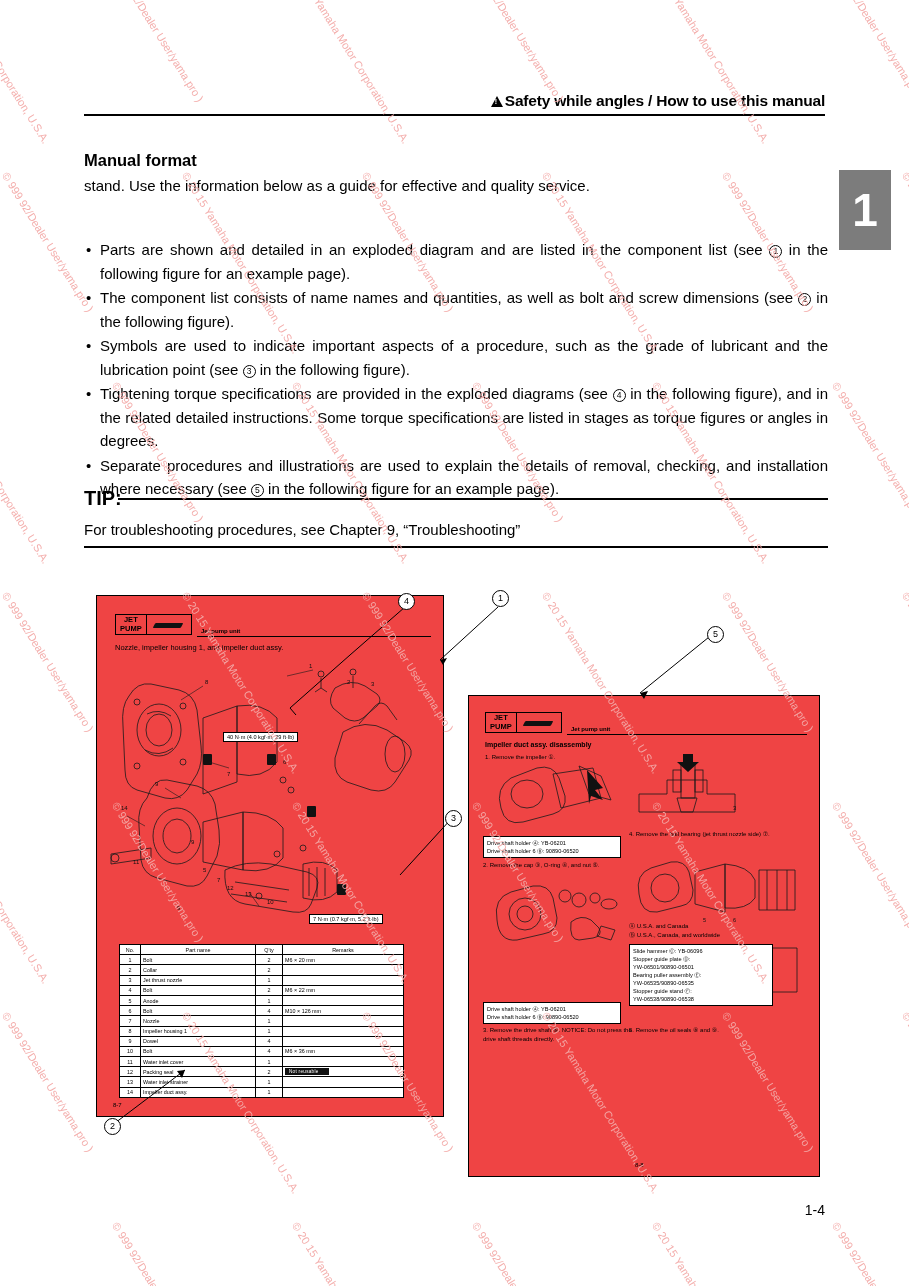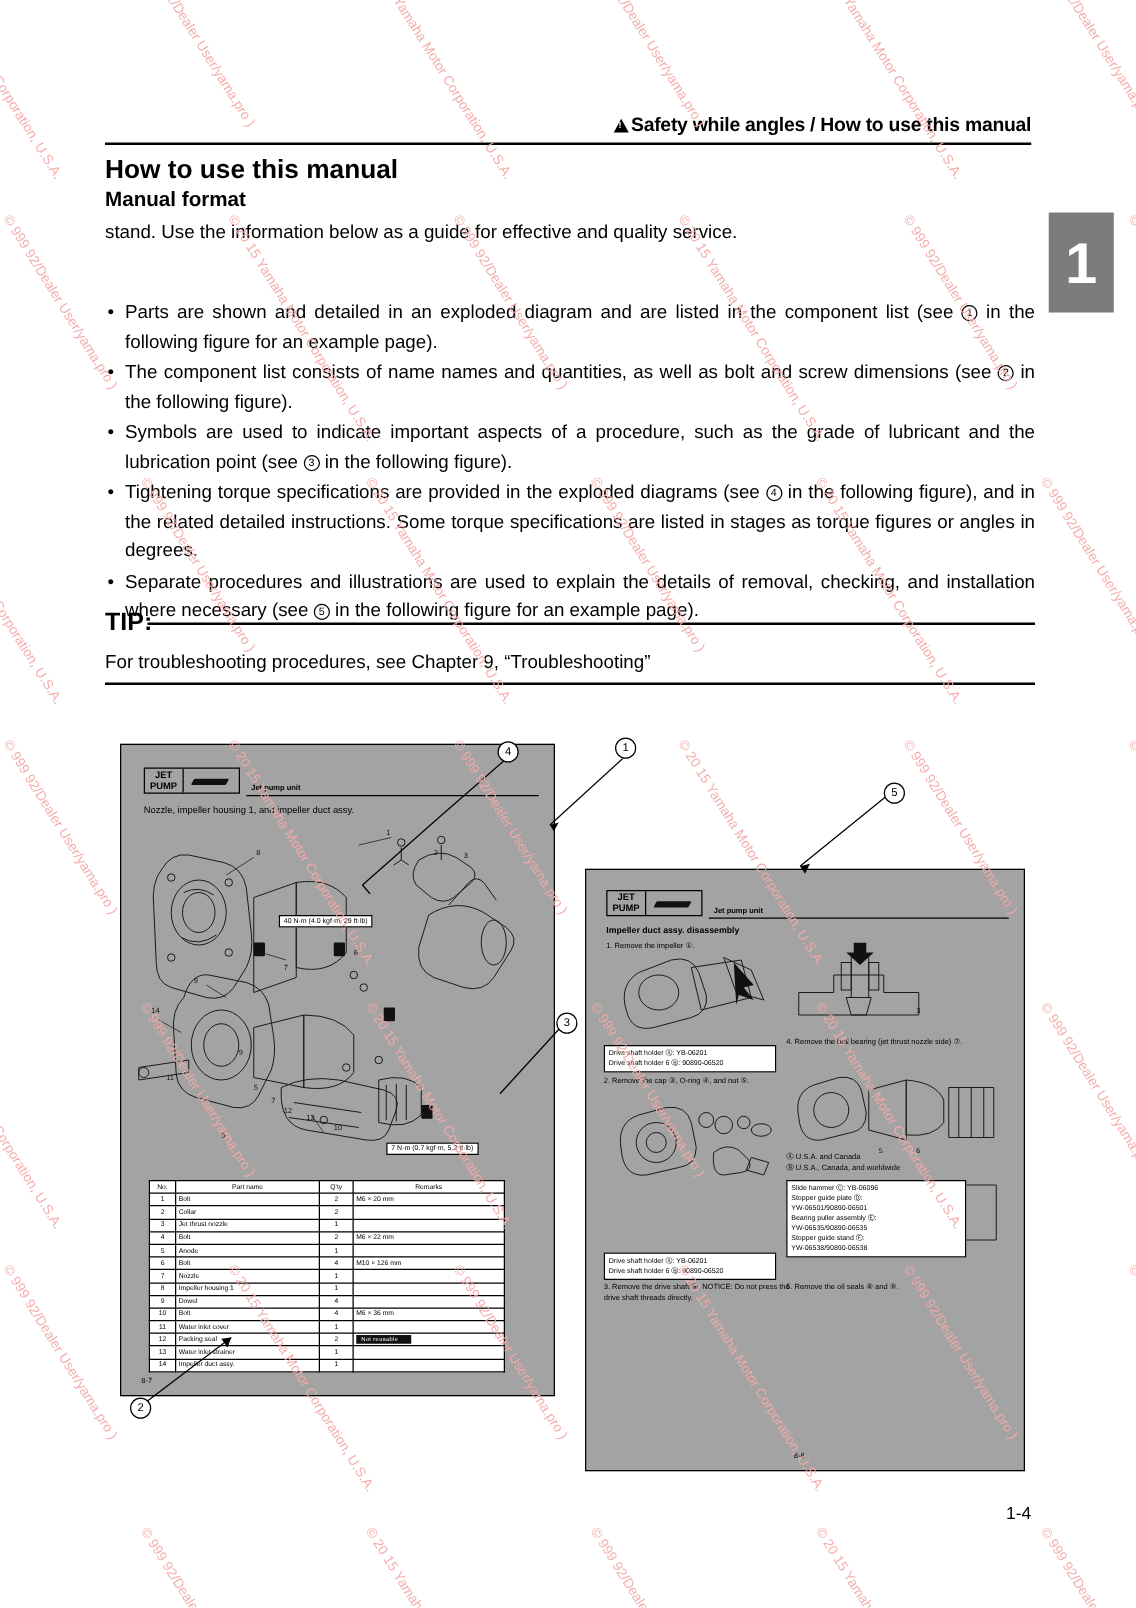--- a/index.html
+++ b/index.html
@@ -60,21 +60,21 @@
   }
   .tip-wrap{position:absolute;left:84px;top:487px;width:744px;}
   .tip-label{font-size:20px;font-weight:bold;float:left;}
   .tip-rule-top{border-top:2px solid #000;margin-left:34px;position:relative;top:11px;}
   .tip-body{clear:both;padding-top:11px;font-size:15px;}
   .tip-rule-bot{border-top:2px solid #000;margin-top:8px;}
   .page-no{position:absolute;right:84px;bottom:68px;font-size:14px;margin-top:45px;}
 
   
   #figure{position:absolute;left:0;top:575px;width:909px;height:640px;z-index:12;}
-  .fig-page{position:absolute;background:#a3a3a3;border:1px solid #000;}
+  .fig-page{position:absolute;background:#ef4444;border:1px solid #000;}
   #fig-left{left:96px;top:20px;width:346px;height:520px;}
   #fig-right{left:468px;top:120px;width:350px;height:480px;}
 
   .jp-badge{position:absolute;display:flex;align-items:stretch;border:1.2px solid #000;}
   .jp-badge .t{padding:1px 4px;font-size:7.5px;font-weight:bold;line-height:8.5px;text-align:center;}
   .jp-badge .g{width:44px;border-left:1.2px solid #000;position:relative;}
   .jp-badge .g::after{
     content:"";position:absolute;left:7px;top:8px;width:28px;height:5px;
     background:#111;transform:skewX(-28deg);border-radius:1px;
   }
@@ -116,21 +116,20 @@
 
 <div id="page">
 
   <div class="hdr-title">
     <span class="warn-tri"></span><span>Safety while angles / How to use this manual</span>
   </div>
   <div class="hdr-rule"></div>
 
   <div class="chapter-tab">1</div>
 
-  <h1 class="doc-h1">How to use this manual</h1>
   <h2 class="doc-h2">Manual format</h2>
 
   <div class="intro">
     <span>stand. Use the information below as a guide for effective and quality service.</span>
   </div>
 
   <ul class="bullets">
     <li><span>Parts are shown and detailed in an exploded diagram and are listed in the component list (see </span><span class="cnum">1</span><span> in the following figure for an example page).</span></li>
     <li><span>The component list consists of name names and quantities, as well as bolt and screw dimensions (see </span><span class="cnum">2</span><span> in the following figure).</span></li>
     <li><span>Symbols are used to indicate important aspects of a procedure, such as the grade of lubricant and the lubrication point (see </span><span class="cnum">3</span><span> in the following figure).</span></li>

